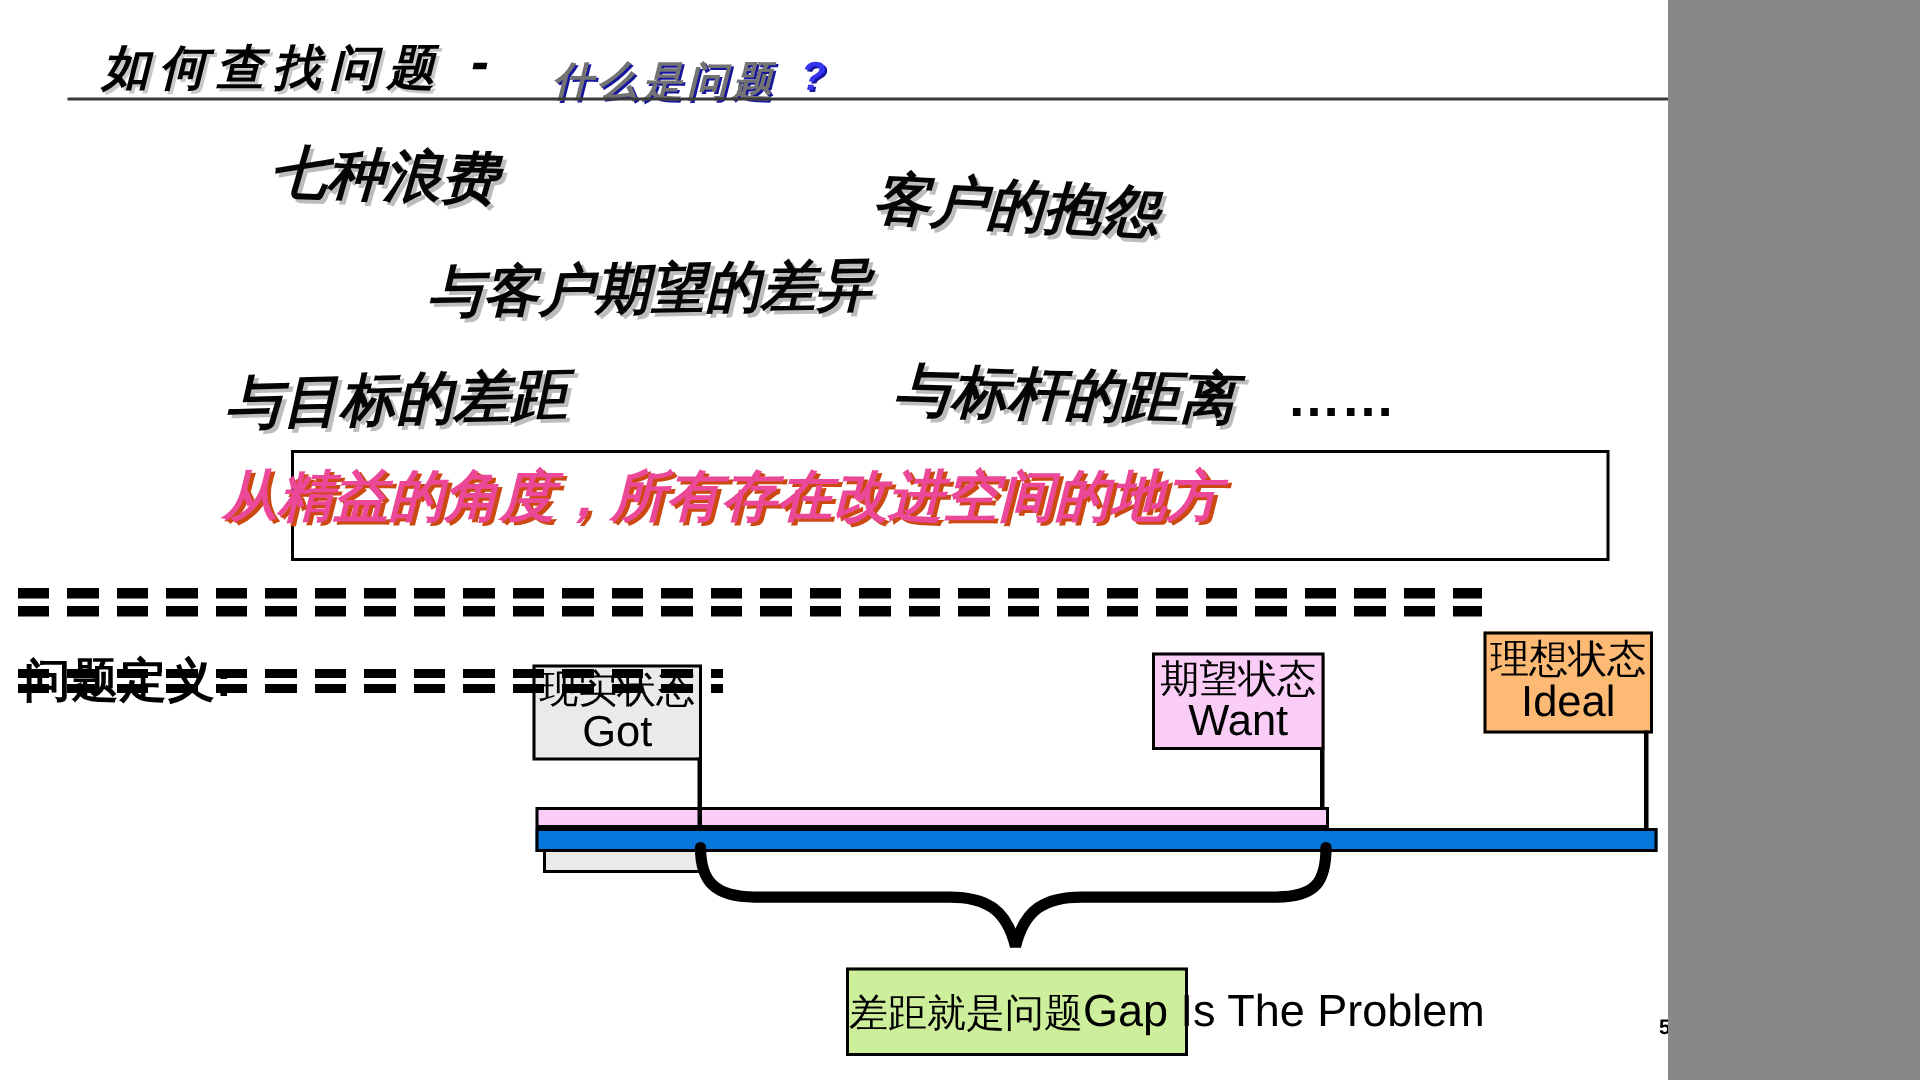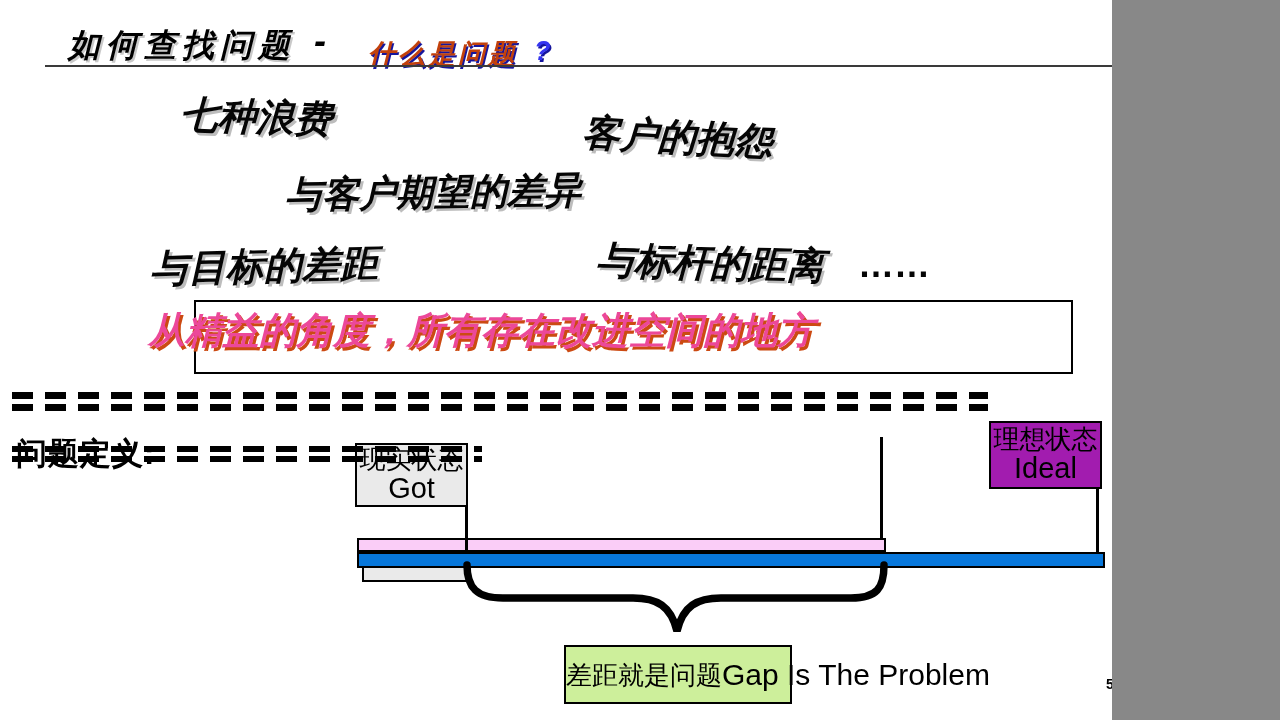--- a/index.html
+++ b/index.html
@@ -7,21 +7,21 @@
     position:relative;width:1112px;height:720px;background:#ffffff;
     overflow:hidden;font-family:Liberation Sans, sans-serif;color:#000;
   }
   .abs{position:absolute;}
 
   
   .title-main{left:68px;top:24px;font-size:32px;font-weight:bold;font-style:italic;
     letter-spacing:6px;text-shadow:2px 2px 0 #c9c9c9;white-space:nowrap;}
   .title-dash{left:314px;top:20px;font-size:36px;font-weight:bold;font-style:italic;}
   .title-sub{left:368px;top:36px;font-size:27px;font-weight:bold;font-style:italic;
-    color:#c2410c;letter-spacing:3px;text-shadow:1.5px 1.5px 0 #15159d;white-space:nowrap;}
+    color:#737373;letter-spacing:3px;text-shadow:1.5px 1.5px 0 #15159d;white-space:nowrap;}
   .title-q{left:534px;top:36px;font-size:27px;font-weight:bold;font-style:italic;
     color:#3535f0;text-shadow:1.5px 1.5px 0 #15159d;}
   .title-rule{left:45px;top:65px;width:1195px;height:0;border-top:2px solid #3a3a3a;}
 
   
   .phrase{font-weight:bold;font-style:italic;white-space:nowrap;color:#050505;
     text-shadow:2.5px 2.5px 0 #bdbdbd;}
   .p0{left:180px;top:92px;font-size:38px;transform:rotate(2deg);}
   .p1{left:582px;top:112px;font-size:38px;transform:rotate(3deg);}
   .p2{left:285px;top:168px;font-size:37px;transform:rotate(-1deg);}
@@ -46,21 +46,21 @@
   .def-label{left:16px;top:433px;font-size:31px;font-weight:bold;letter-spacing:1px;
     white-space:nowrap;z-index:2;}
 
   
   .state-box{border:2px solid #000;display:flex;flex-direction:column;align-items:center;
     justify-content:center;text-align:center;line-height:1.05;}
   .state-cn{font-size:26px;}
   .state-en{font-size:29px;}
   .got-box{left:355px;top:443px;width:109px;height:60px;background:#eaeaea;z-index:2;}
   .want-box{left:768px;top:435px;width:111px;height:61px;background:#facdf7;z-index:2;}
-  .ideal-box{left:989px;top:421px;width:109px;height:64px;background:#a21caf;z-index:2;}
+  .ideal-box{left:989px;top:421px;width:109px;height:64px;background:#fdba74;z-index:2;}
 
   
   .vline{width:2.5px;background:#000;}
   .conn-got{left:465px;top:505px;height:50px;z-index:3;}
   .conn-want{left:880px;top:437px;height:103px;z-index:1;}
   .conn-ideal{left:1096px;top:487px;height:67px;z-index:3;}
 
   
   .bar{border:2px solid #000;}
   .bar-want{left:357px;top:538px;width:525px;height:10px;background:#facdf7;z-index:2;}
@@ -107,20 +107,24 @@
     <div class="eqbar"></div>
     <div class="eqbar"></div>
   </div>
 
   <div class="abs def-label">问题定义:</div>
 
   <div class="abs state-box got-box">
     <div class="state-cn">现实状态</div>
     <div class="state-en">Got</div>
   </div>
+  <div class="abs state-box want-box">
+    <div class="state-cn">期望状态</div>
+    <div class="state-en">Want</div>
+  </div>
   <div class="abs state-box ideal-box">
     <div class="state-cn">理想状态</div>
     <div class="state-en">Ideal</div>
   </div>
 
   <div class="abs vline conn-got"></div>
   <div class="abs vline conn-want"></div>
   <div class="abs vline conn-ideal"></div>
 
   <div class="abs bar bar-want"></div>

